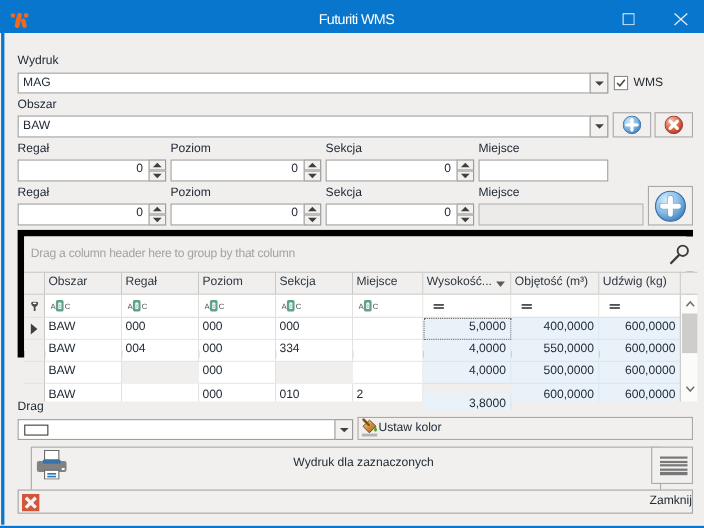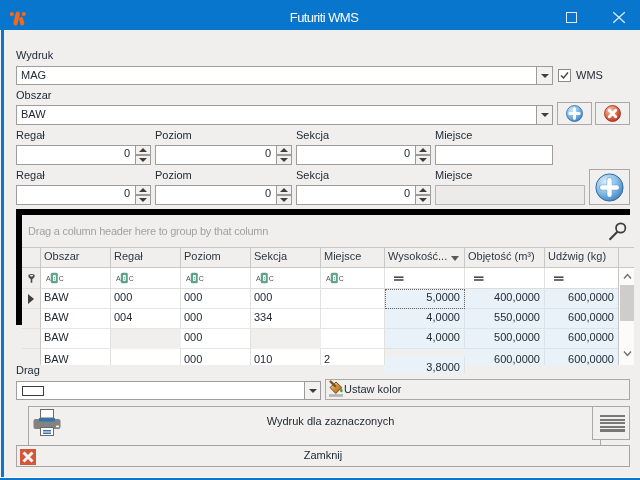--- a/index.html
+++ b/index.html
@@ -481,14 +481,14 @@
     <div style="position:absolute;left:0;top:10.8px;width:25px;height:2.2px;background:#787878;"></div>
     <div style="position:absolute;left:0;top:14.4px;width:25px;height:2.2px;background:#787878;"></div>
   </div>
 </div>
 
 <div class="btn" style="left:16px;top:445px;width:614px;height:22px;border-color:#a5a4a2;">
   <svg style="position:absolute;left:3px;top:3px;" width="16" height="16" viewBox="0 0 16 16">
     <rect x="0" y="0" width="16" height="16" fill="#d4563a"></rect>
     <path d="M3.5 3.5 L12.5 12.5 M12.5 3.5 L3.5 12.5" stroke="#f6f5f4" stroke-width="3" stroke-linecap="butt"></path>
   </svg>
-  <div style="position:absolute;left:0;top:3px;width:100%;text-align:center;">Zamknij</div>
+  <div style="position:absolute;left:0;top:3px;width:100%;text-align:right;">Zamknij</div>
 </div>
 
 </body></html>

